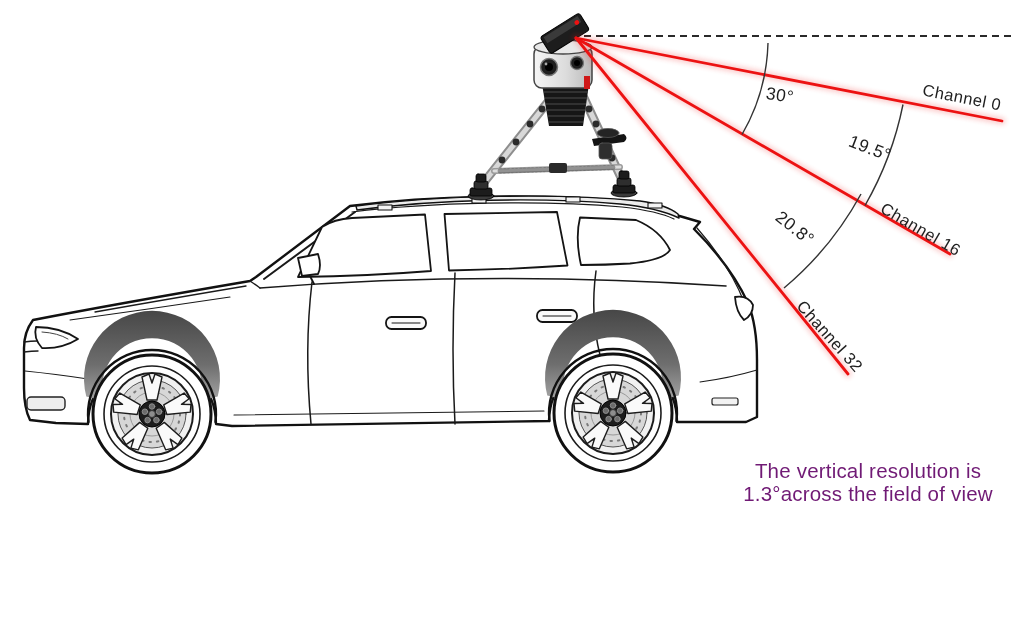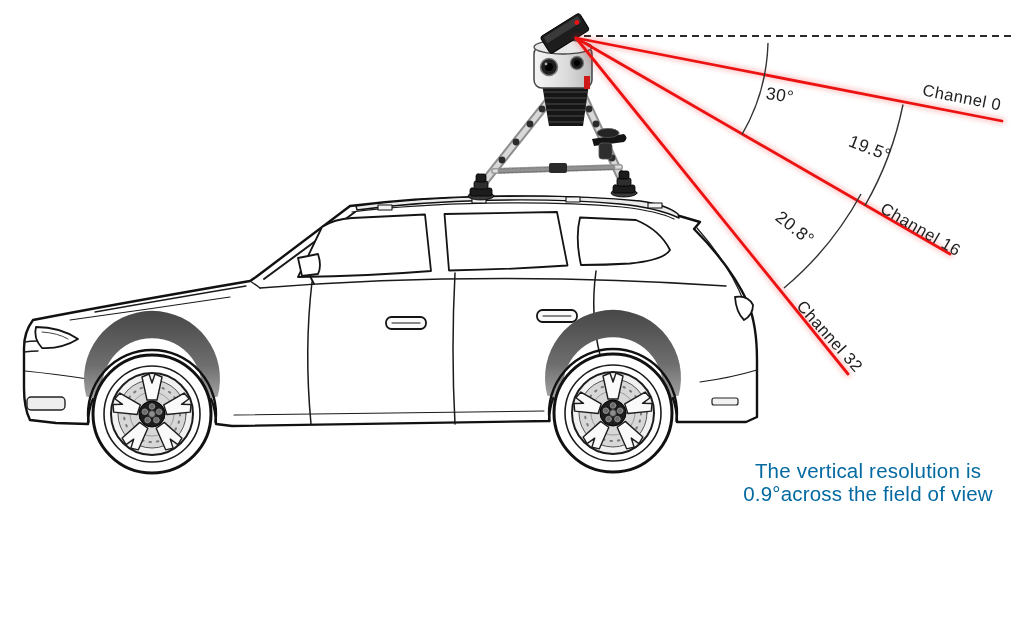--- a/index.html
+++ b/index.html
@@ -1,20 +1,20 @@
 <!DOCTYPE html>
 <html><head>
 <meta charset="utf-8">
 <style>
   html,body{margin:0;padding:0;background:#ffffff;}
   .stage{position:relative;width:1024px;height:625px;background:#ffffff;overflow:hidden;
          font-family:"Liberation Sans", sans-serif;}
   svg{position:absolute;left:0;top:0;}
   .caption{position:absolute;left:712px;top:459px;width:312px;text-align:center;
-           font-size:20.5px;line-height:23px;color:#0369a1;letter-spacing:.2px;}
+           font-size:20.5px;line-height:23px;color:#701a75;letter-spacing:.2px;}
   .caption span{display:block;}
   text{font-family:"Liberation Sans", sans-serif;fill:#1e1e1e;}
   .chLabel{font-size:16.5px;letter-spacing:.5px;}
   .angLabel{font-size:17.5px;letter-spacing:.5px;}
 </style>
 </head>
 <body>
 
 <div class="stage">
 
@@ -239,16 +239,16 @@
     <text class="chLabel" x="830" y="342" text-anchor="middle" transform="rotate(48 830 336)">Channel 32</text>
 
     <text class="angLabel" x="780" y="101" text-anchor="middle" transform="rotate(9 780 95)">30°</text>
     <text class="angLabel" x="870" y="154" text-anchor="middle" transform="rotate(21 870 148)">19.5°</text>
     <text class="angLabel" x="795" y="234" text-anchor="middle" transform="rotate(38 795 228)">20.8°</text>
   </g>
 </svg>
 
 <div class="caption">
   <span>The vertical resolution is</span>
-  <span>0.9°across the field of view</span>
+  <span>1.3°across the field of view</span>
 </div>
 
 </div>
 
 </body></html>

